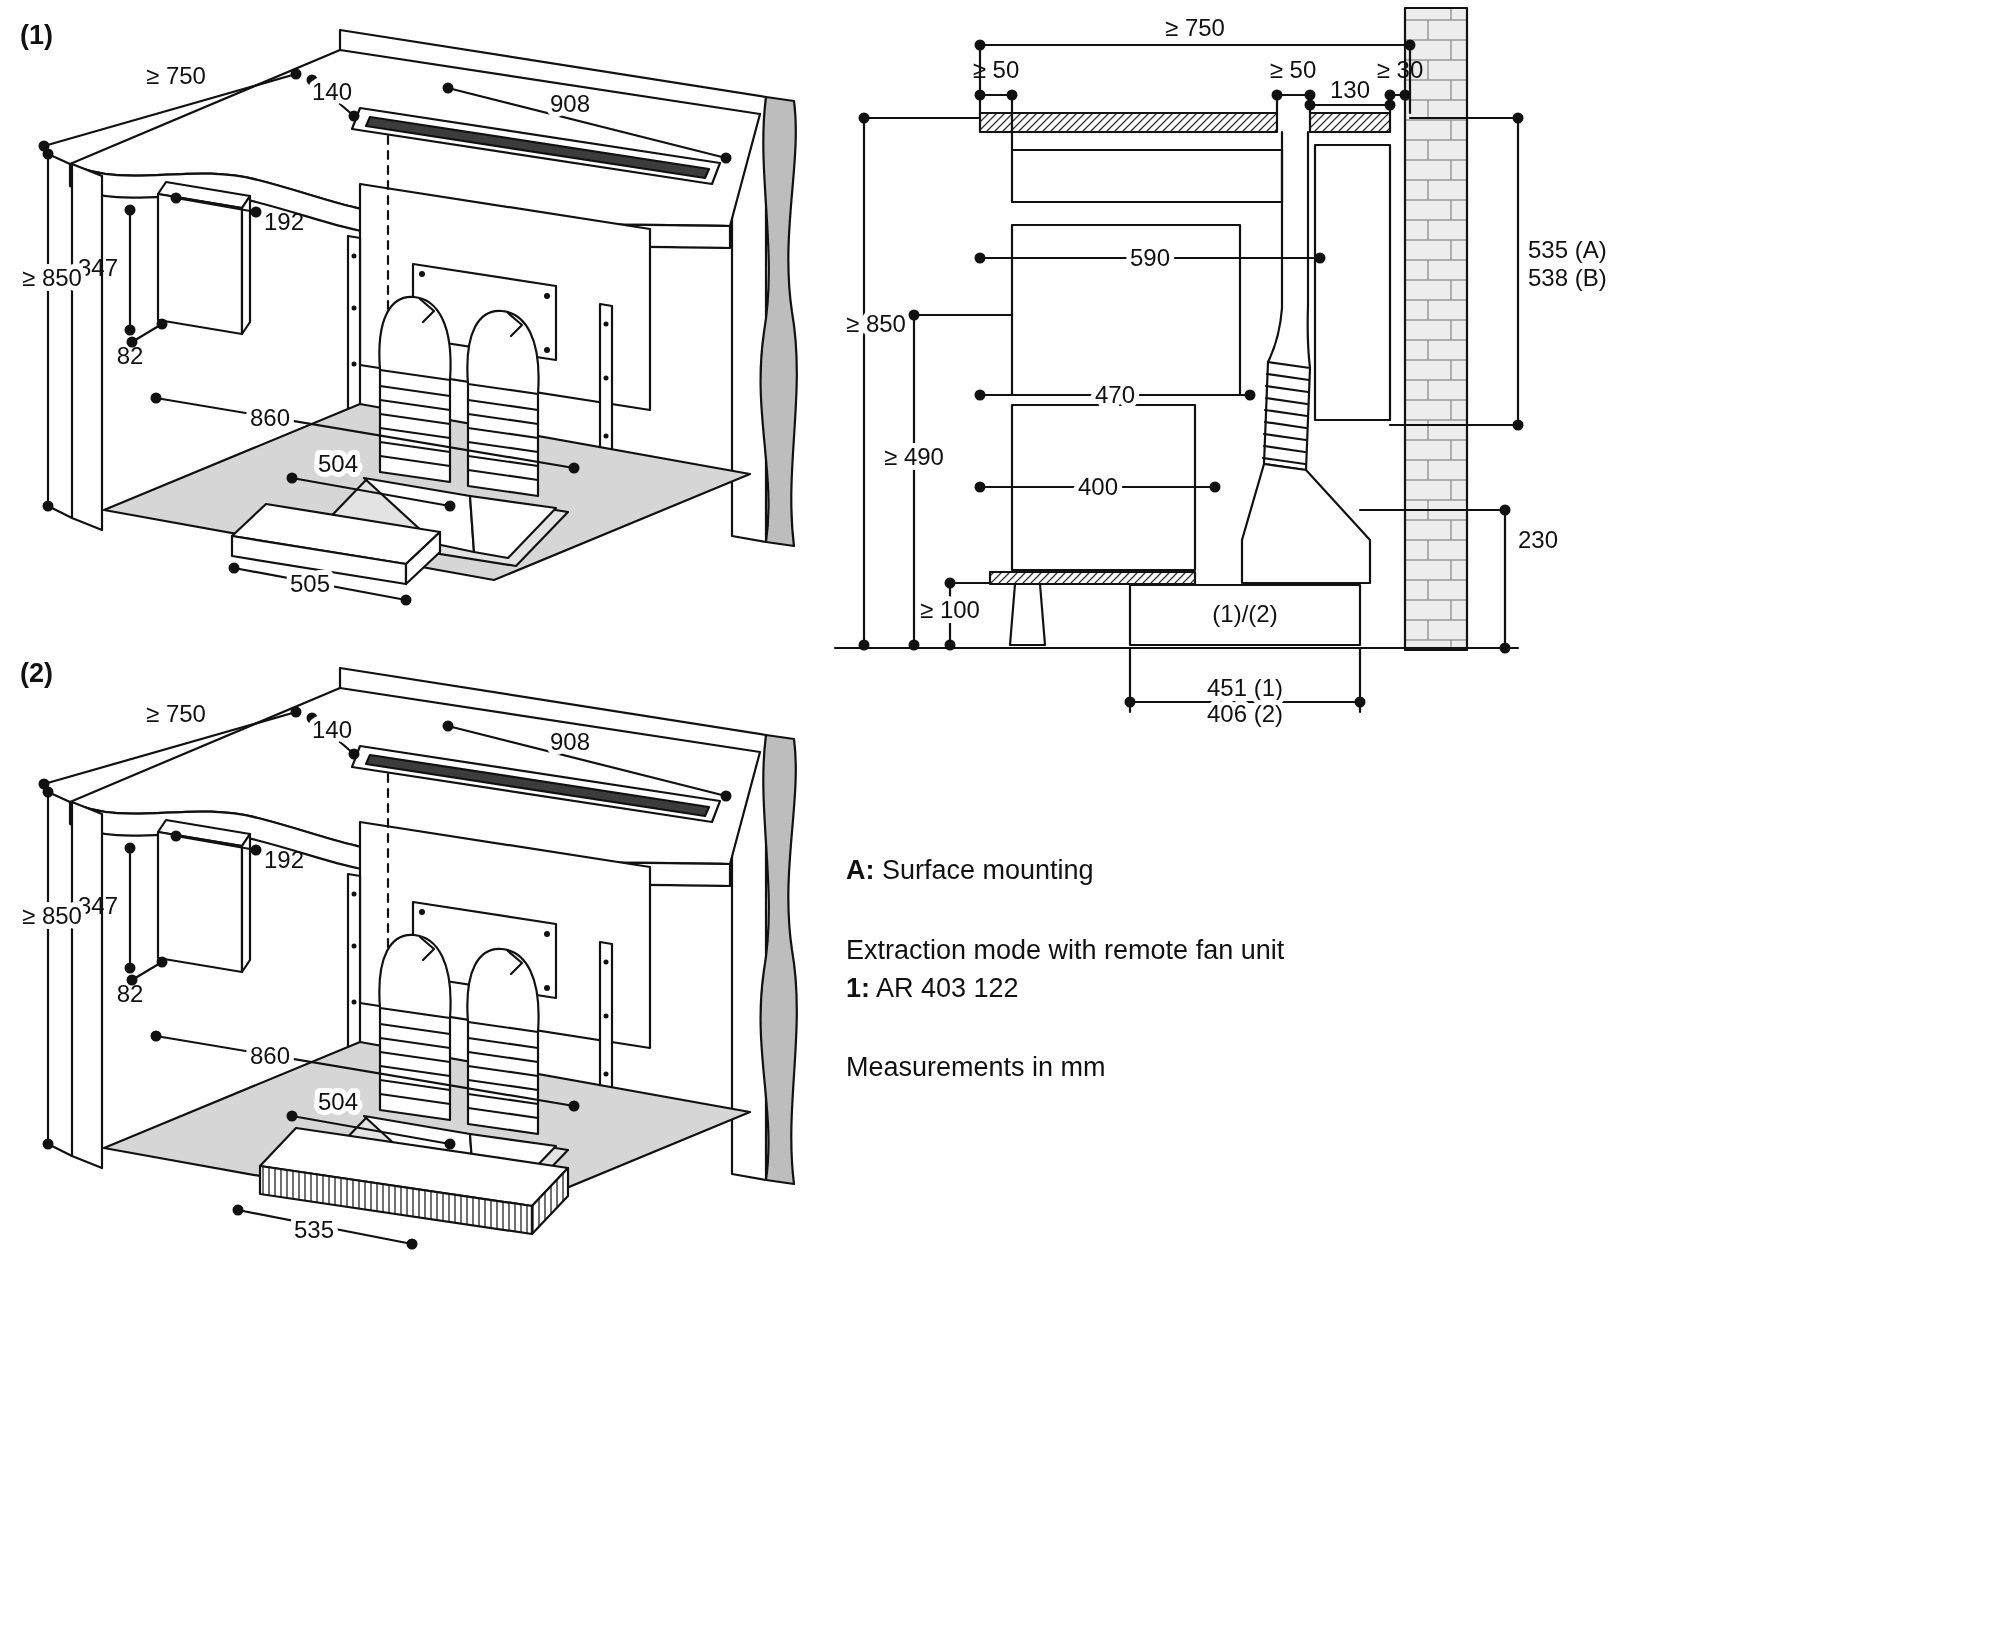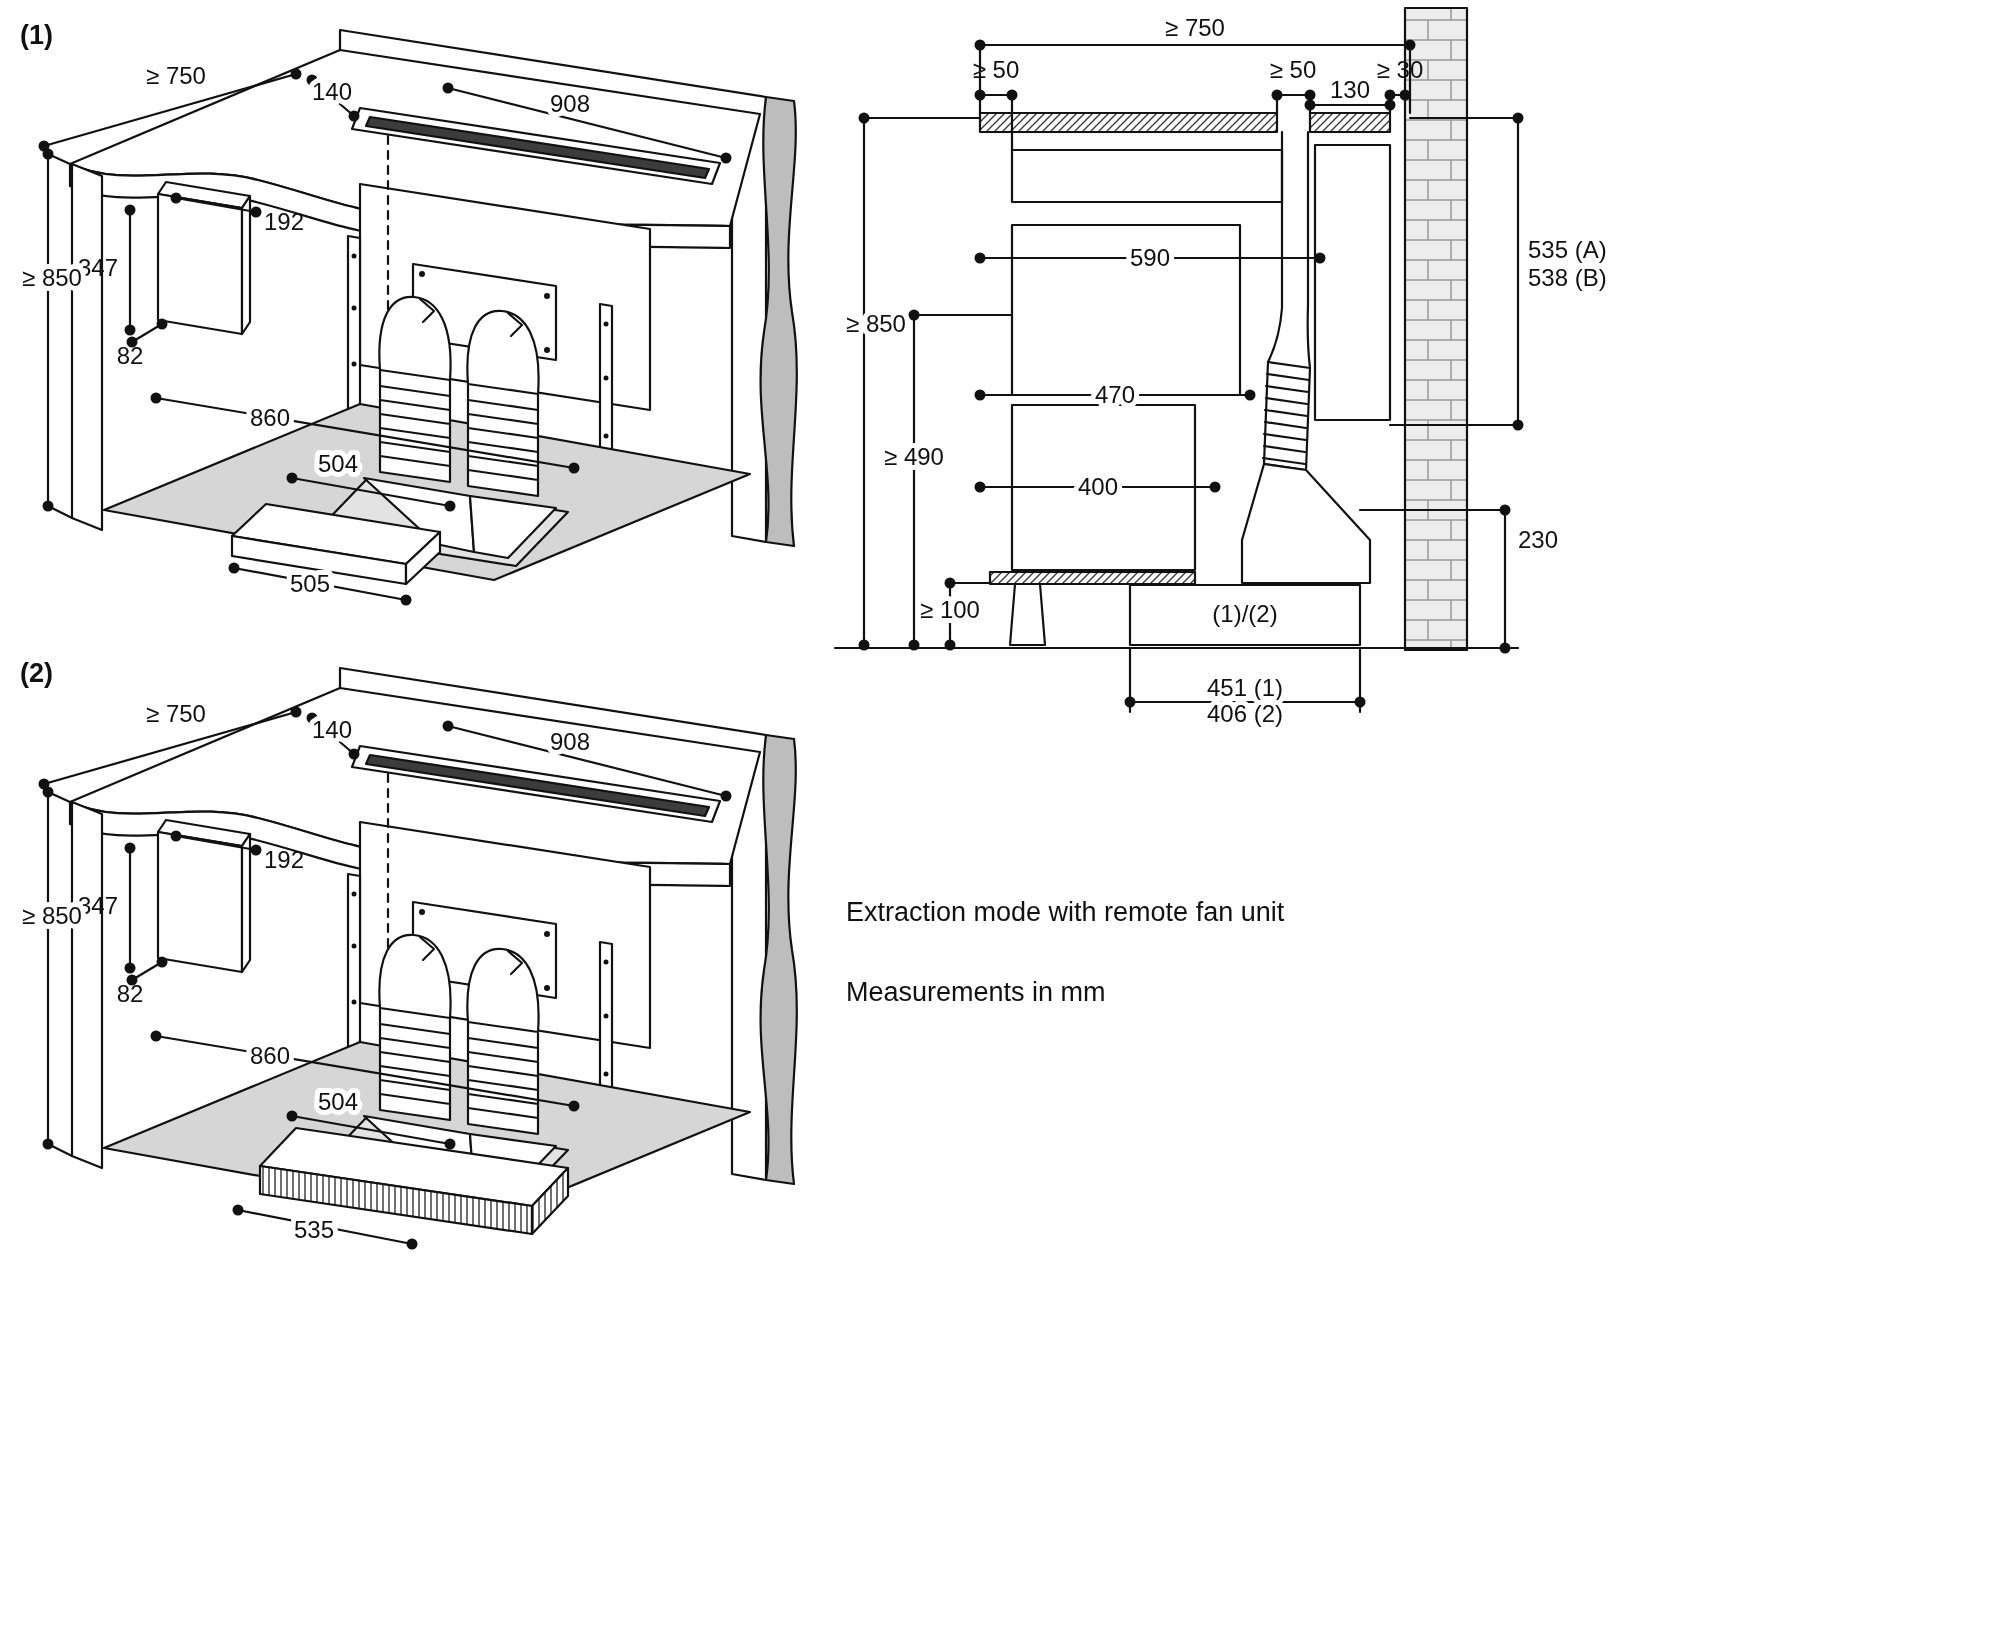--- a/index.html
+++ b/index.html
@@ -292,15 +292,17 @@
   <text class="halo" text-anchor="middle" x="84" y="465">≥ 490</text>
   <text class="halo" text-anchor="middle" x="268" y="495">400</text>
   <text x="688" y="548">230</text>
   <text class="halo" text-anchor="middle" x="120" y="618">≥ 100</text>
   <text text-anchor="middle" x="415" y="622">(1)/(2)</text>
   <text class="halo" text-anchor="middle" x="415" y="696">451 (1)</text>
   <text class="halo" text-anchor="middle" x="415" y="722">406 (2)</text>
 </svg>
 
 <div class="notes">
+  <p><b>A:</b> <span>Surface mounting</span></p>
   <p class="gap">Extraction mode with remote fan unit</p>
+  <p><b>1:</b> <span>AR 403 122</span></p>
   <p class="gap">Measurements in mm</p>
 </div>
 
 </body></html>

